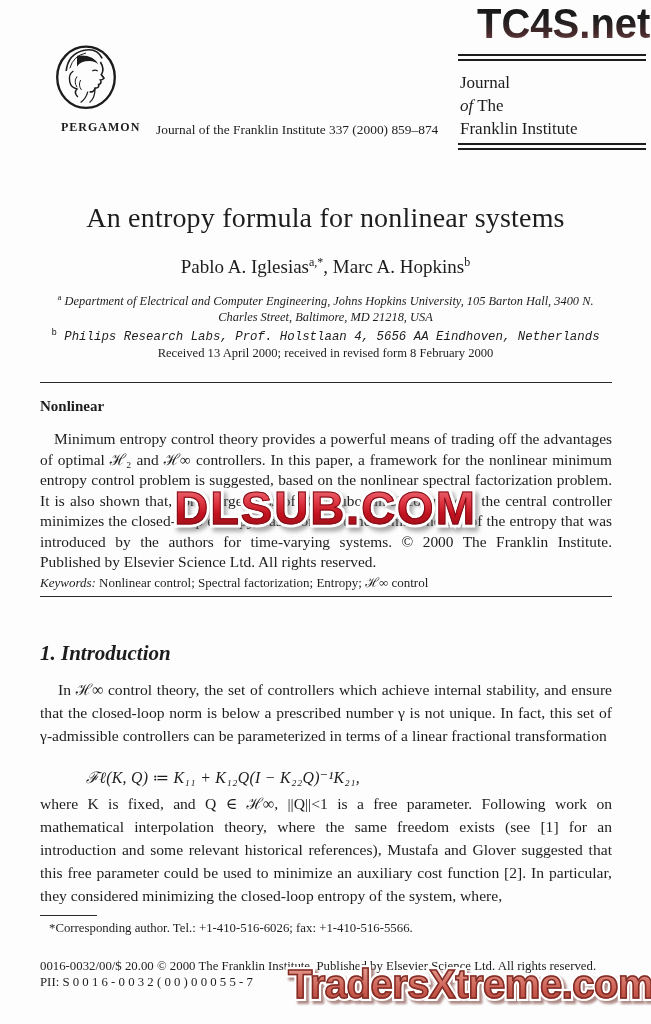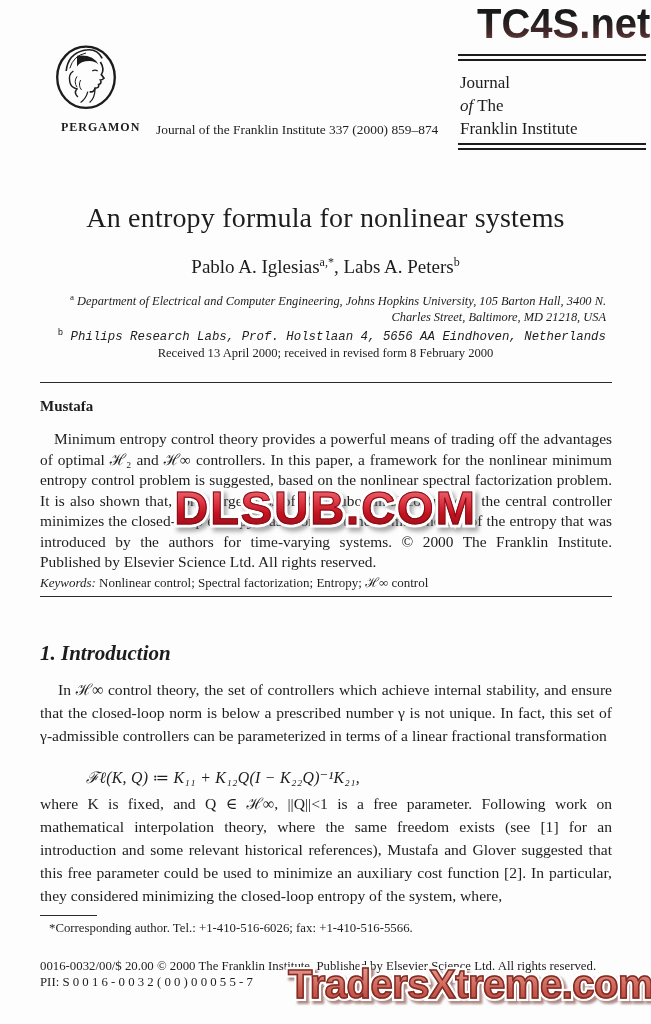--- a/index.html
+++ b/index.html
@@ -22,21 +22,21 @@
   .journal-ref{left:156px;top:122px;font-size:13.4px;}
   .masthead{left:458px;top:54px;width:188px;}
   .dblrule{border-top:2px solid #1c1c1c;border-bottom:2px solid #1c1c1c;height:3px;}
   .masthead-lines{font-size:17px;line-height:23px;padding:10px 0 3px 2px;}
   .website{right:5px;top:140px;font-size:13px;}
 
   
   .title{top:202px;font-size:28px;letter-spacing:0.2px;}
   .authors{top:255px;font-size:19px;}
   .authors sup{font-size:12px;}
-  .affils{top:290px;left:45px;width:561px;text-align:right;font-style:italic;
+  .affils{top:290px;left:45px;width:561px;text-align:center;font-style:italic;
           font-size:12.4px;line-height:15.5px;}
   .affils sup{font-size:9px;font-style:normal;}
   .affil-b{margin-top:0.5px;font-family:Liberation Mono, monospace;}
   .received{top:346px;font-size:12.6px;}
 
   
   .rule-abs-top{top:382px;}
   .abstract-head{left:40px;top:398px;font-size:15px;}
   .abstract-text{left:40px;top:429px;width:572px;font-size:15.4px;line-height:20.5px;
                  text-align:justify;text-indent:14px;}
@@ -107,31 +107,31 @@
     <div class="masthead-lines">
       <div>Journal</div>
       <div><span class="it">of</span><span> The</span></div>
       <div>Franklin Institute</div>
     </div>
     <div class="dblrule"></div>
   </div>
 
   <div class="abs center title">An entropy formula for nonlinear systems</div>
 
-  <div class="abs center authors"><span>Pablo A. Iglesias</span><sup>a,*</sup><span>, </span><span>Labs A. Peters</span><sup>b</sup></div>
+  <div class="abs center authors"><span>Pablo A. Iglesias</span><sup>a,*</sup><span>, </span><span>Marc A. Hopkins</span><sup>b</sup></div>
 
   <div class="abs affils">
     <div class="affil-a"><sup>a</sup><span> Department of Electrical and Computer Engineering, Johns Hopkins University, 105 Barton Hall, 3400 N. Charles Street, Baltimore, MD 21218, USA</span></div>
     <div class="affil-b"><sup>b</sup><span> Philips Research Labs, Prof. Holstlaan 4, 5656 AA Eindhoven, Netherlands</span></div>
   </div>
 
   <div class="abs center received">Received 13 April 2000; received in revised form 8 February 2000</div>
 
   <div class="hrule rule-abs-top"></div>
-  <div class="abs abstract-head b">Mustafa</div>
+  <div class="abs abstract-head b">Nonlinear</div>
   <div class="abs abstract-text">Minimum entropy control theory provides a powerful means of trading off the advantages of optimal ℋ₂ and ℋ∞ controllers. In this paper, a framework for the nonlinear minimum entropy control problem is suggested, based on the nonlinear spectral factorization problem. It is also shown that, for a large class of ℋ∞ suboptimal controllers, the central controller minimizes the closed-loop entropy, based on the time-domain notion of the entropy that was introduced by the authors for time-varying systems. © 2000 The Franklin Institute. Published by Elsevier Science Ltd. All rights reserved.</div>
 
   <div class="abs keywords"><span class="it">Keywords:</span><span> Nonlinear control; Spectral factorization; Entropy; ℋ∞ control</span></div>
   <div class="hrule rule-kw"></div>
 
   <div class="abs sec-head b">1. Introduction</div>
   <div class="abs para para1">In ℋ∞ control theory, the set of controllers which achieve internal stability, and ensure that the closed-loop norm is below a prescribed number γ is not unique. In fact, this set of γ-admissible controllers can be parameterized in terms of a linear fractional transformation</div>
   <div class="abs formula">ℱℓ(K, Q) ≔ K₁₁ + K₁₂Q(I − K₂₂Q)⁻¹K₂₁,</div>
   <div class="abs para para2">where K is fixed, and Q ∈ ℋ∞, ||Q||&lt;1 is a free parameter. Following work on mathematical interpolation theory, where the same freedom exists (see [1] for an introduction and some relevant historical references), Mustafa and Glover suggested that this free parameter could be used to minimize an auxiliary cost function [2]. In particular, they considered minimizing the closed-loop entropy of the system, where,</div>
 

